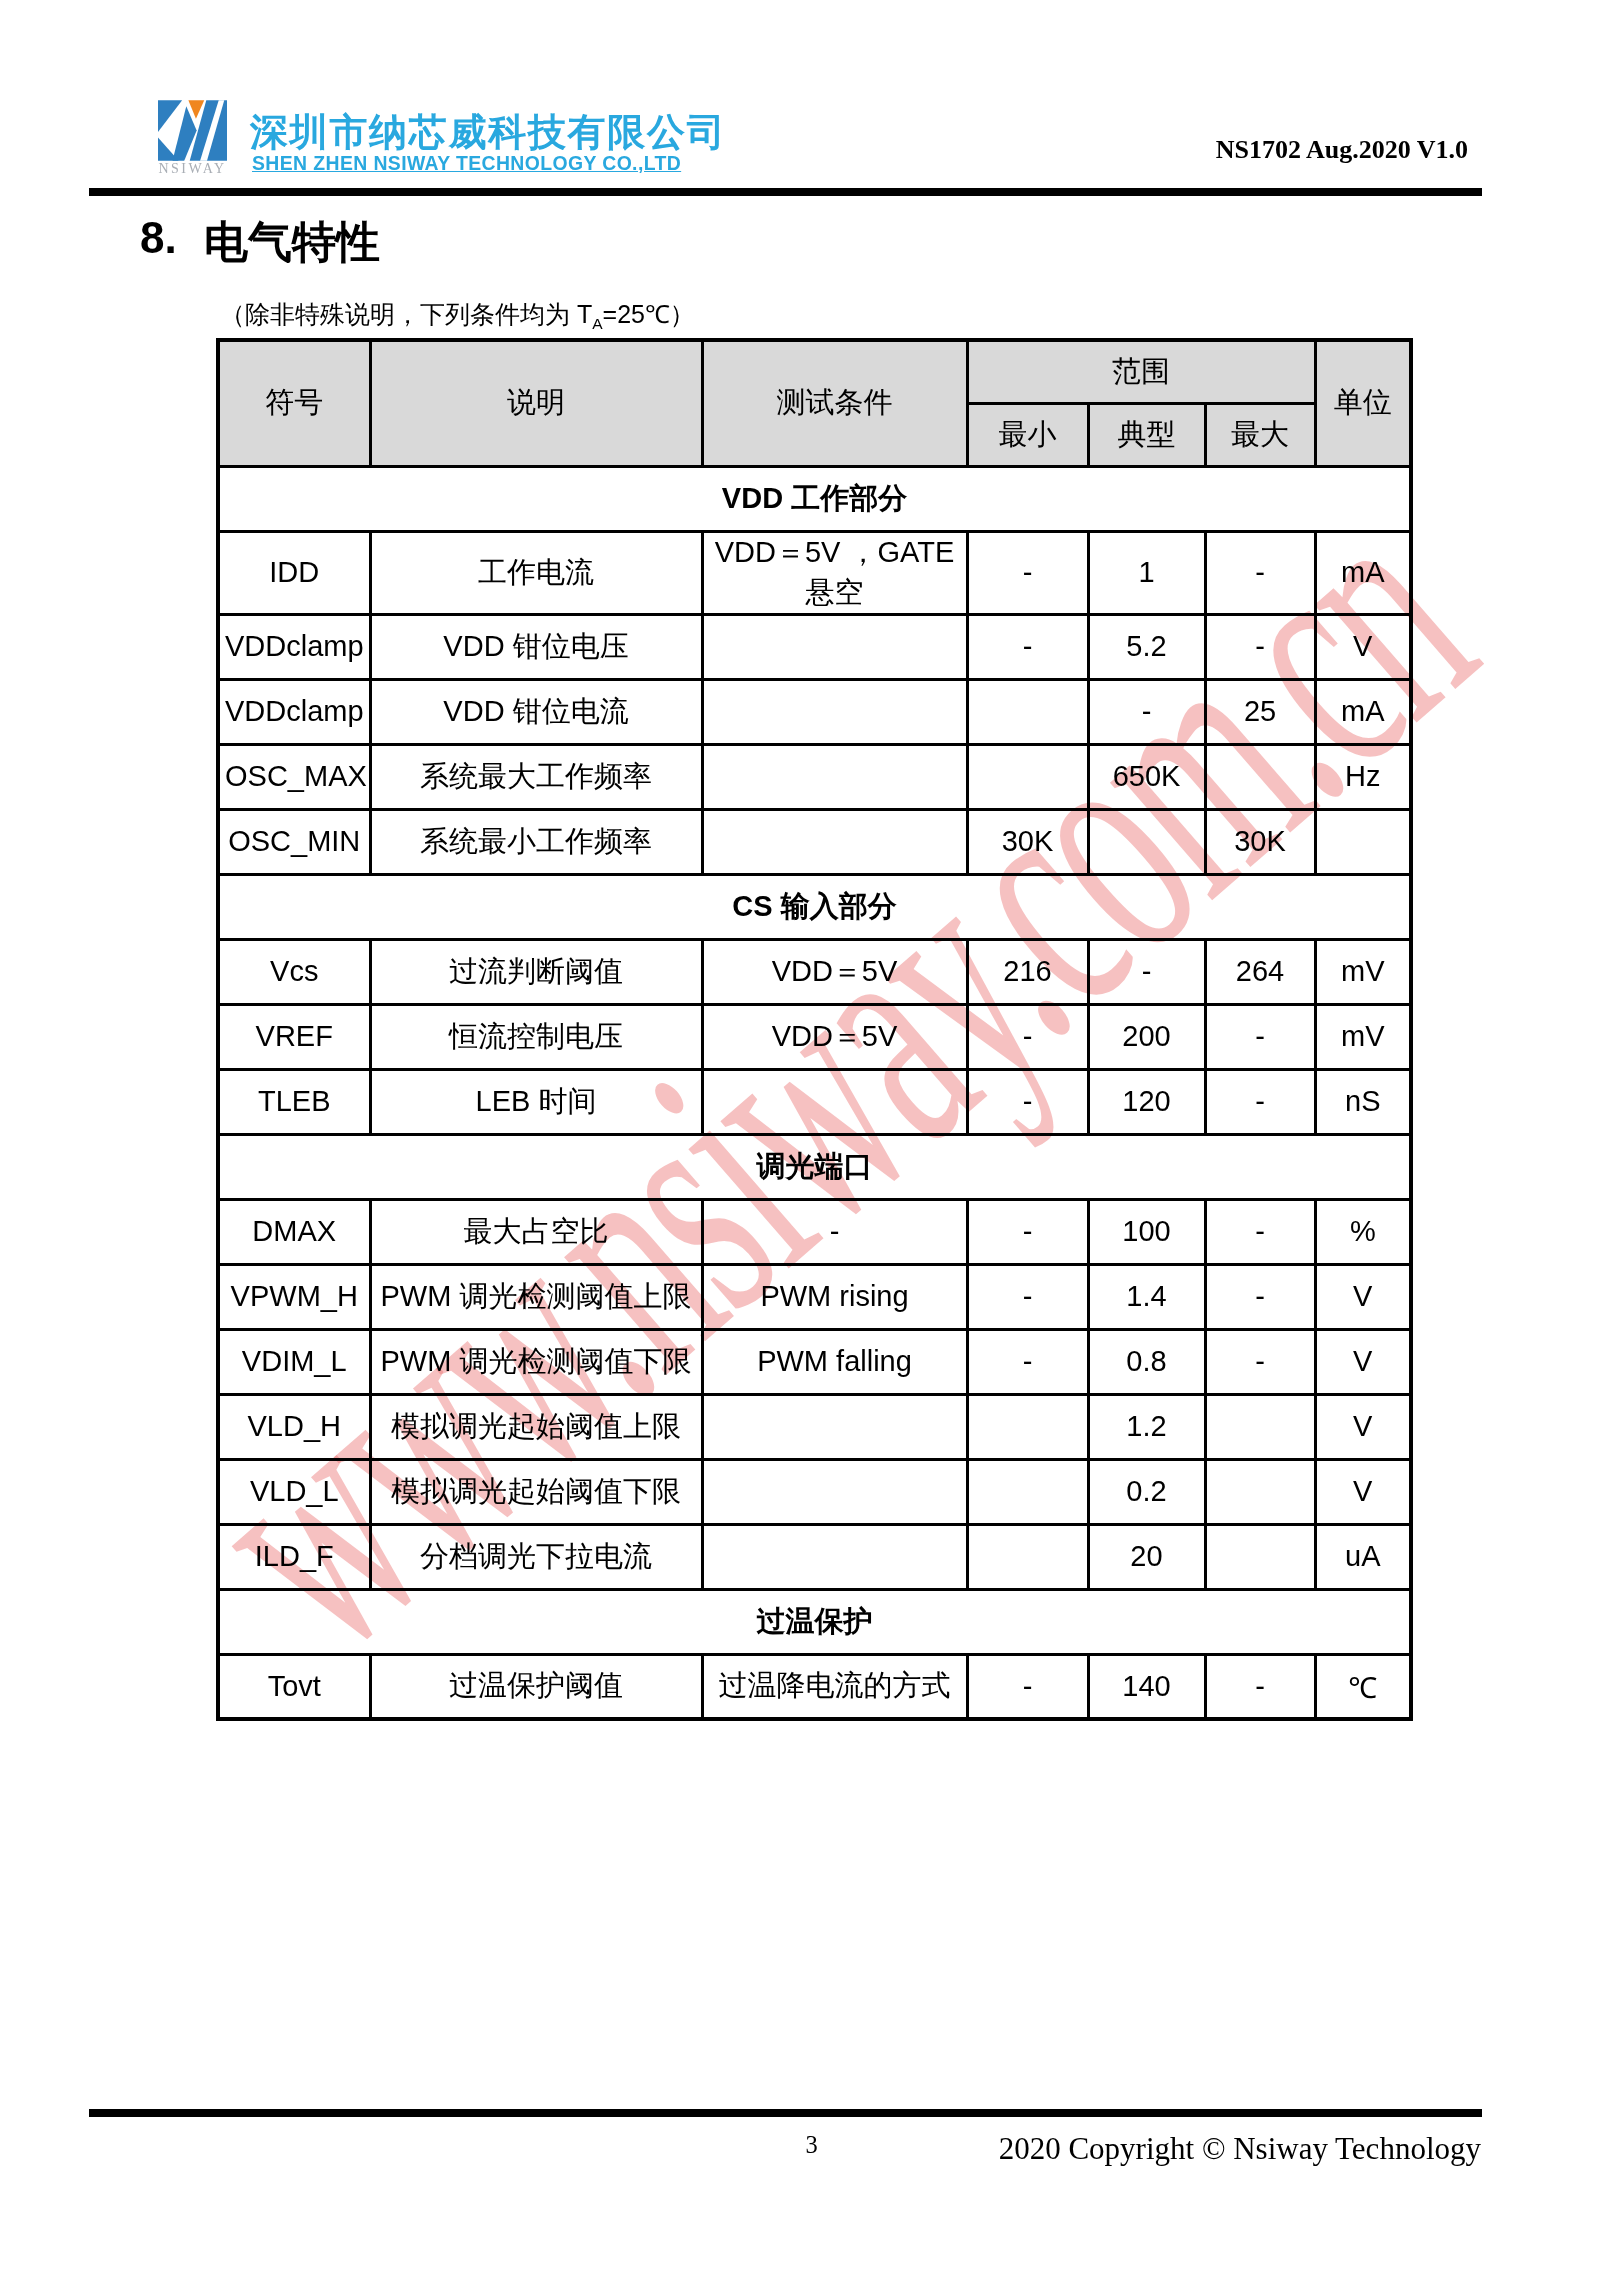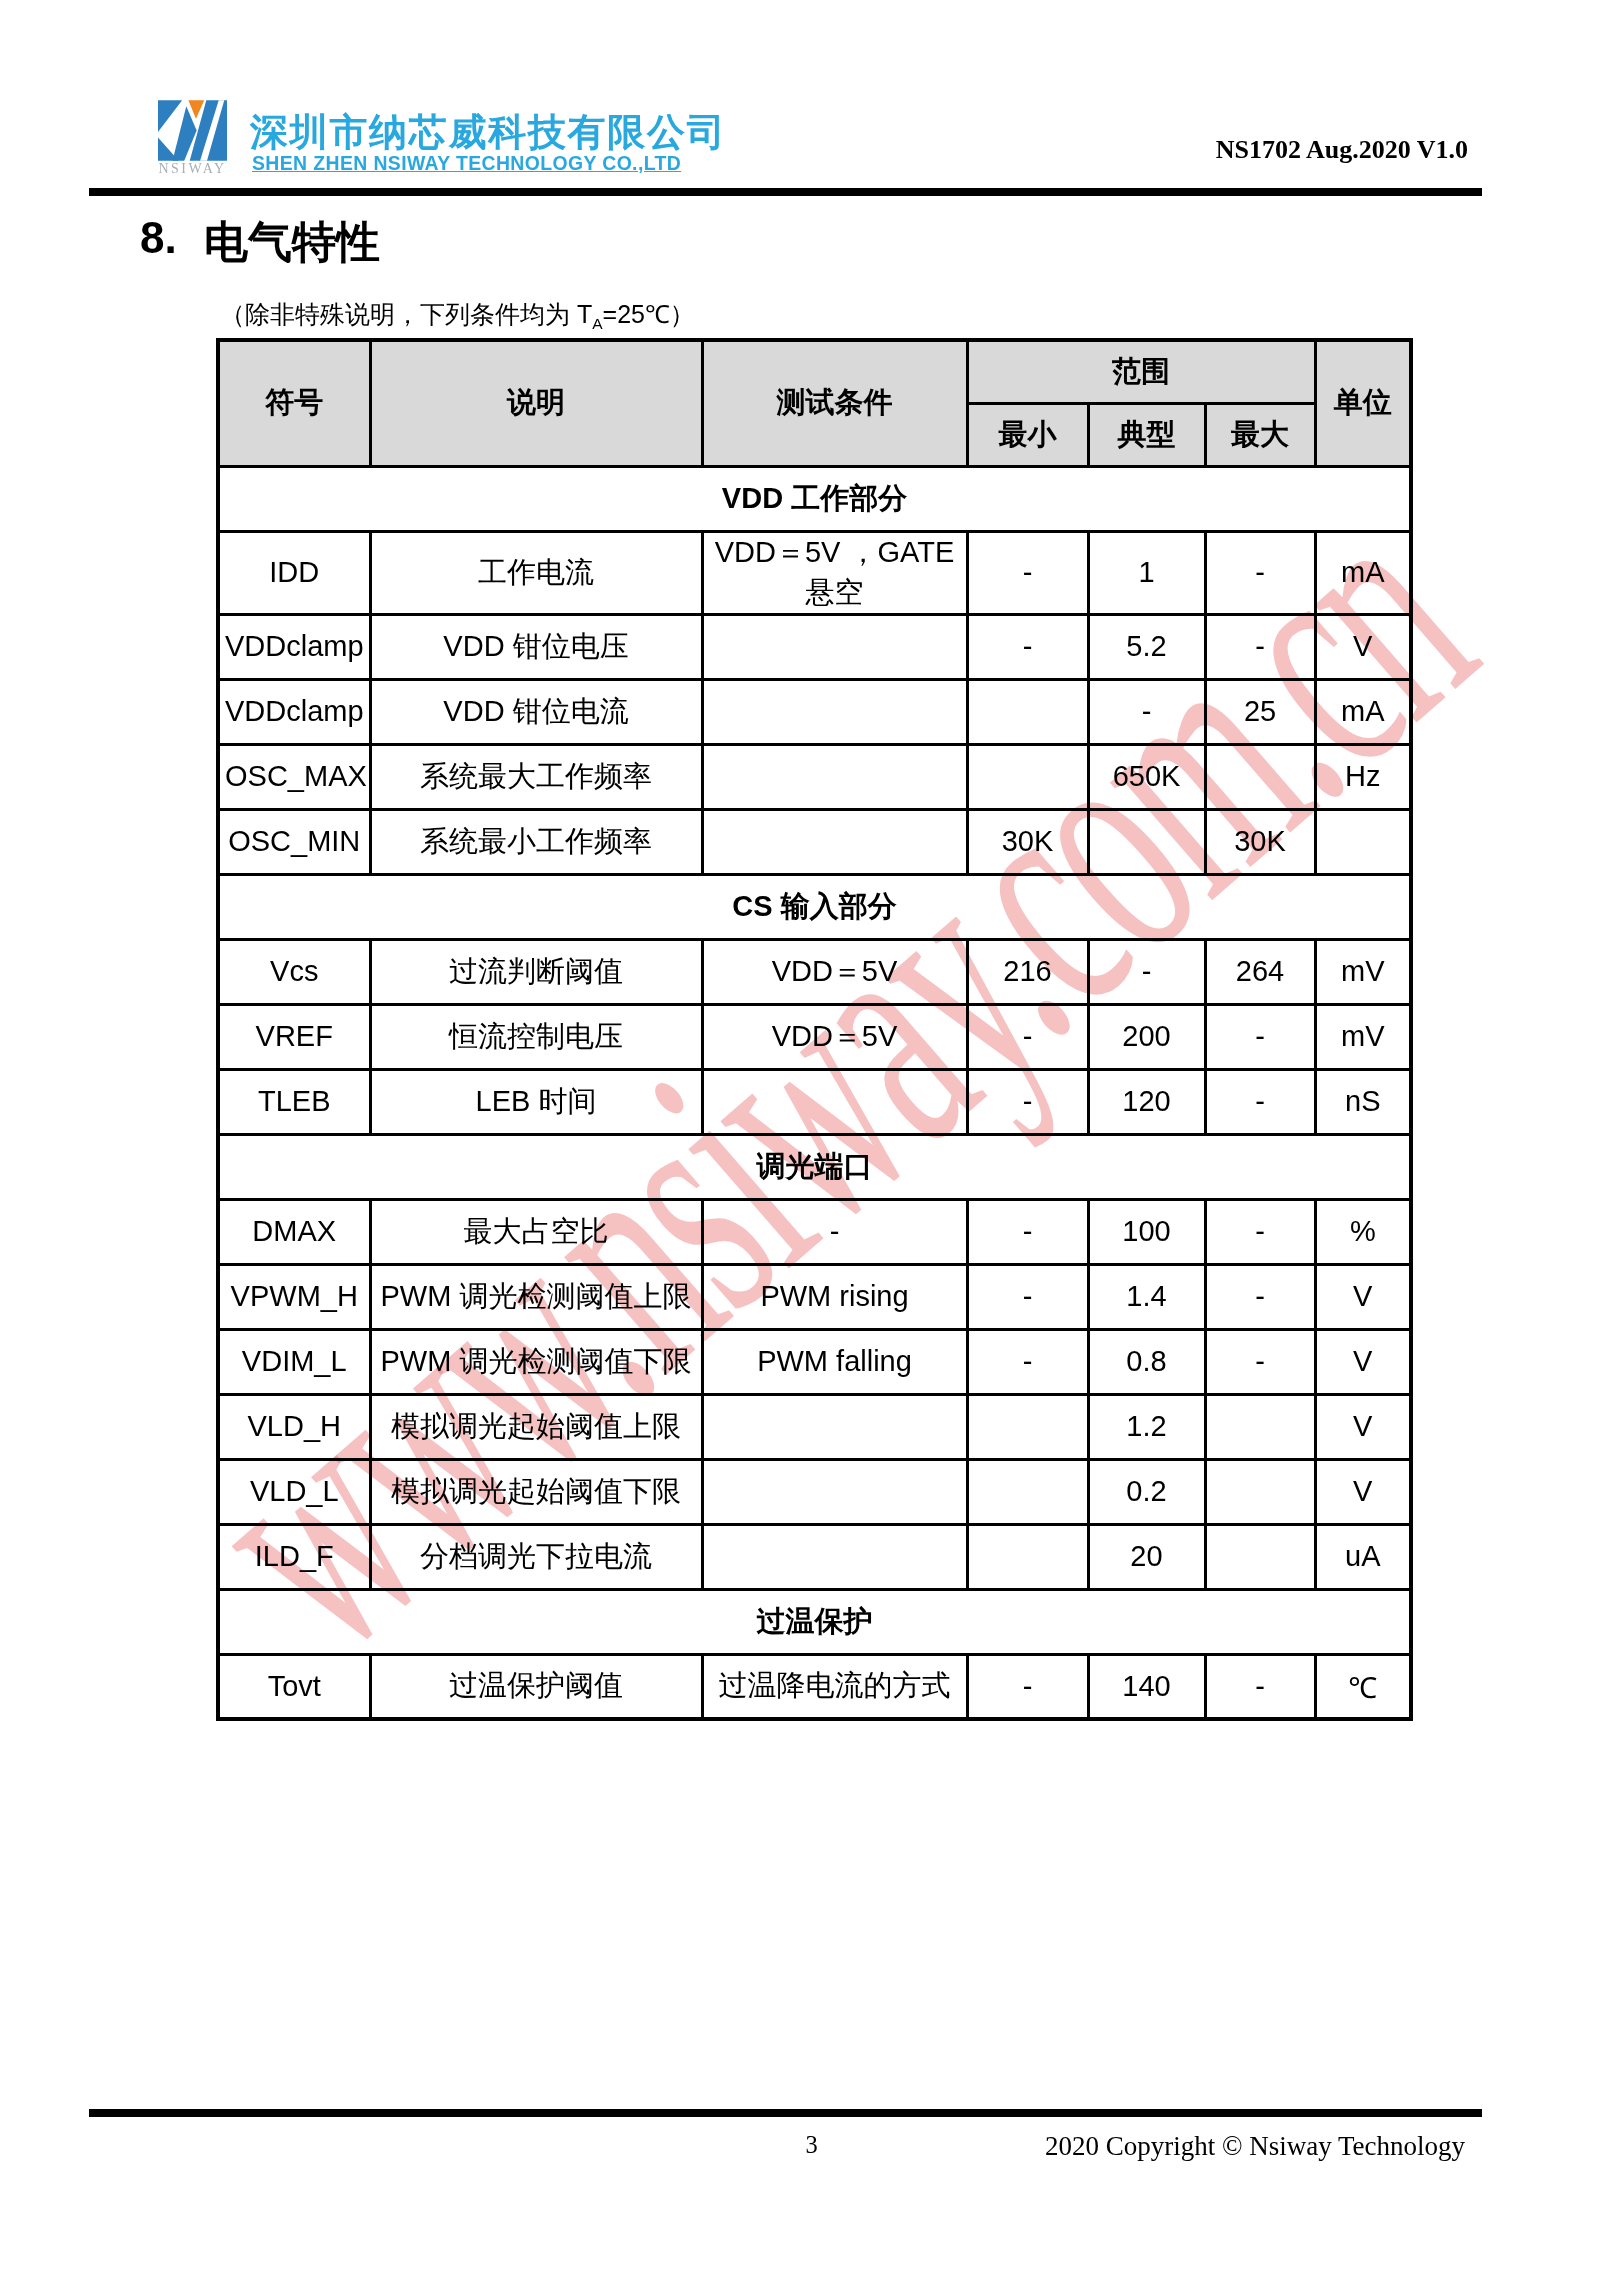--- a/index.html
+++ b/index.html
@@ -52,32 +52,32 @@
   .note sub{font-size:0.62em;}
   
   table.spec{
     position:absolute;left:216px;top:338px;width:1194px;
     border-collapse:collapse;table-layout:fixed;border:4.2px solid #000;
   }
   table.spec th,table.spec td{
     border:3.4px solid #000;text-align:center;vertical-align:middle;
     font-size:29px;padding:0 5px;background:transparent;overflow:hidden;
   }
-  table.spec thead th{background:var(--hdr-gray);font-weight:bold;height:63px;margin-left:29px;}
+  table.spec thead th{background:var(--hdr-gray);font-weight:normal;height:63px;margin-left:29px;}
   table.spec tbody td{height:65px;}
   td.section-cell{text-align:left;padding-left:20px;font-weight:bold;}
   td.cell-condition{font-size:28px;}
   
   .page-number{
     position:absolute;left:0;top:2131px;width:1623px;text-align:center;
     font-family:"Liberation Serif",serif;font-size:24.5px;
   }
   .copyright{
-    position:absolute;right:158px;top:2131px;
-    font-family:"Liberation Serif",serif;font-size:27px;
+    position:absolute;right:142px;top:2131px;
+    font-family:"Liberation Serif",serif;font-size:31px;
   }
 </style>
 </head>
 <body>
 
 <div class="page">
 
   <div class="watermark">www.nsiway.com.cn</div>
 
   <div class="content">

